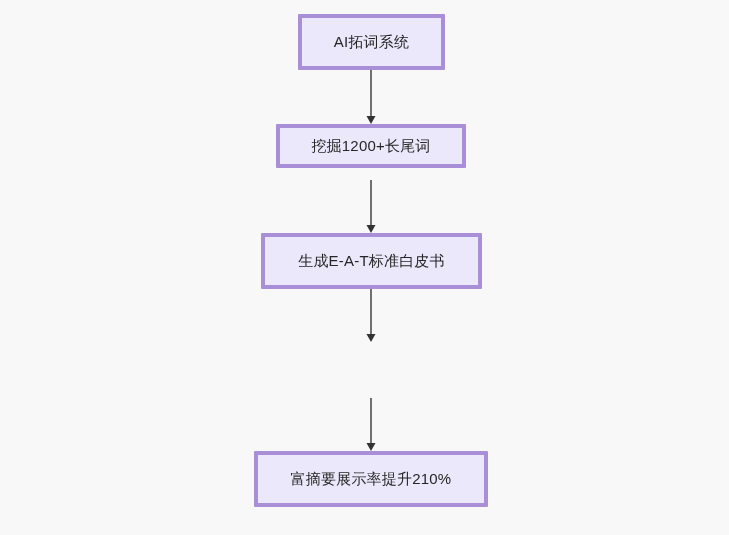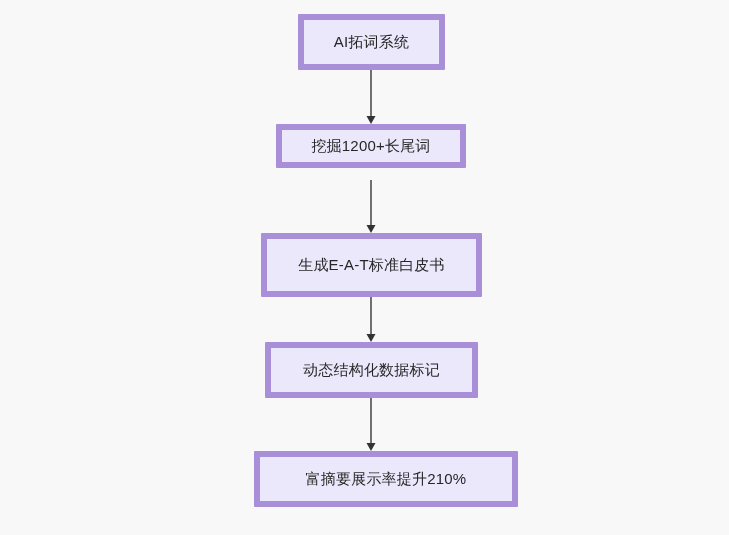--- a/index.html
+++ b/index.html
@@ -16,21 +16,21 @@
   #flowchart-canvas {
     position: relative;
     width: 729px;
     height: 535px;
     background: #f8f8f8;
   }
   .flow-node {
     position: absolute;
     box-sizing: border-box;
     background: #ebe8fb;
-    border: 6px solid #b91c1c;
+    border: 4px solid #b91c1c;
     border-radius: 1px;
     display: flex;
     align-items: center;
     justify-content: center;
   }
   .flow-node-label {
     font-size: 15px;
     line-height: 1.25;
     color: #262626;
     letter-spacing: 0.2px;
@@ -74,25 +74,22 @@
     </svg>
 
   <div class="flow-node" id="node-1" style="left: 298px; top: 14px; width: 147px; height: 56px; background: rgb(235, 232, 251); border-color: rgb(169, 143, 216);">
     <span class="flow-node-label" style="color: rgb(38, 38, 38);">AI拓词系统</span>
   </div>
 
   <div class="flow-node" id="node-2" style="left: 276px; top: 124px; width: 190px; height: 44px; background: rgb(235, 232, 251); border-color: rgb(169, 143, 216);">
     <span class="flow-node-label" style="color: rgb(38, 38, 38);">挖掘1200+长尾词</span>
   </div>
 
-  <div class="flow-node" id="node-3" style="left: 261px; top: 233px; width: 221px; height: 64px; background: rgb(235, 232, 251); border-color: rgb(169, 143, 216);">
+  <div class="flow-node" id="node-3" style="left: 261px; top: 233px; width: 221px; height: 56px; background: rgb(235, 232, 251); border-color: rgb(169, 143, 216);">
     <span class="flow-node-label" style="color: rgb(38, 38, 38);">生成E-A-T标准白皮书</span>
   </div>
 
-  <div class="flow-node" id="node-4" style="left: 265px; top: 342px; width: 213px; height: 56px; background: rgb(235, 232, 251); border-color: rgb(169, 143, 216);">
-    <span class="flow-node-label" style="color: rgb(38, 38, 38);">动态结构化数据标记</span>
-  </div>
 
-  <div class="flow-node" id="node-5" style="left: 254px; top: 451px; width: 264px; height: 56px; background: rgb(235, 232, 251); border-color: rgb(169, 143, 216);">
+  <div class="flow-node" id="node-5" style="left: 254px; top: 451px; width: 234px; height: 56px; background: rgb(235, 232, 251); border-color: rgb(169, 143, 216);">
     <span class="flow-node-label" style="color: rgb(38, 38, 38);">富摘要展示率提升210%</span>
   </div>
 
 </div>
 
 </body></html>

